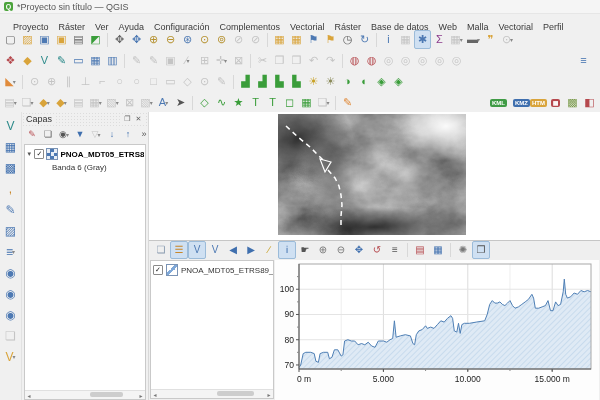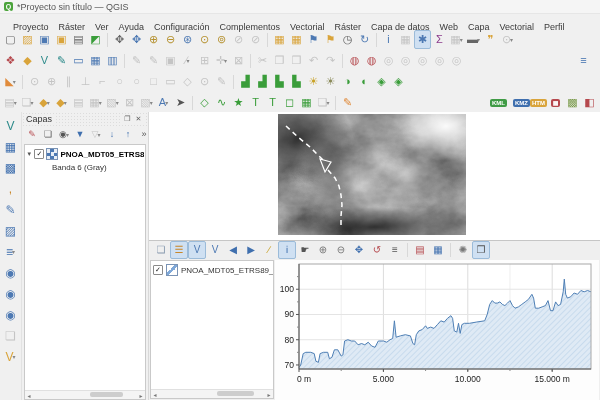--- a/index.html
+++ b/index.html
@@ -87,23 +87,23 @@
 
   <div class="menubar">
       <span class="menu-item">Proyecto</span>
       <span class="menu-item">Ráster</span>
       <span class="menu-item">Ver</span>
       <span class="menu-item">Ayuda</span>
       <span class="menu-item">Configuración</span>
       <span class="menu-item">Complementos</span>
       <span class="menu-item">Vectorial</span>
       <span class="menu-item">Ráster</span>
-      <span class="menu-item">Capa de datos</span>
+      <span class="menu-item">Base de datos</span>
       <span class="menu-item">Web</span>
-      <span class="menu-item">Capa</span>
+      <span class="menu-item">Malla</span>
       <span class="menu-item">Vectorial</span>
       <span class="menu-item">Perfil</span>
     </div>
 
   <div class="toolbars">
     <div class="trow">
         <span class="tbtn">
           <span class="g" style="color: rgb(102, 102, 102);">▢</span>
         </span>
         <span class="tbtn">

